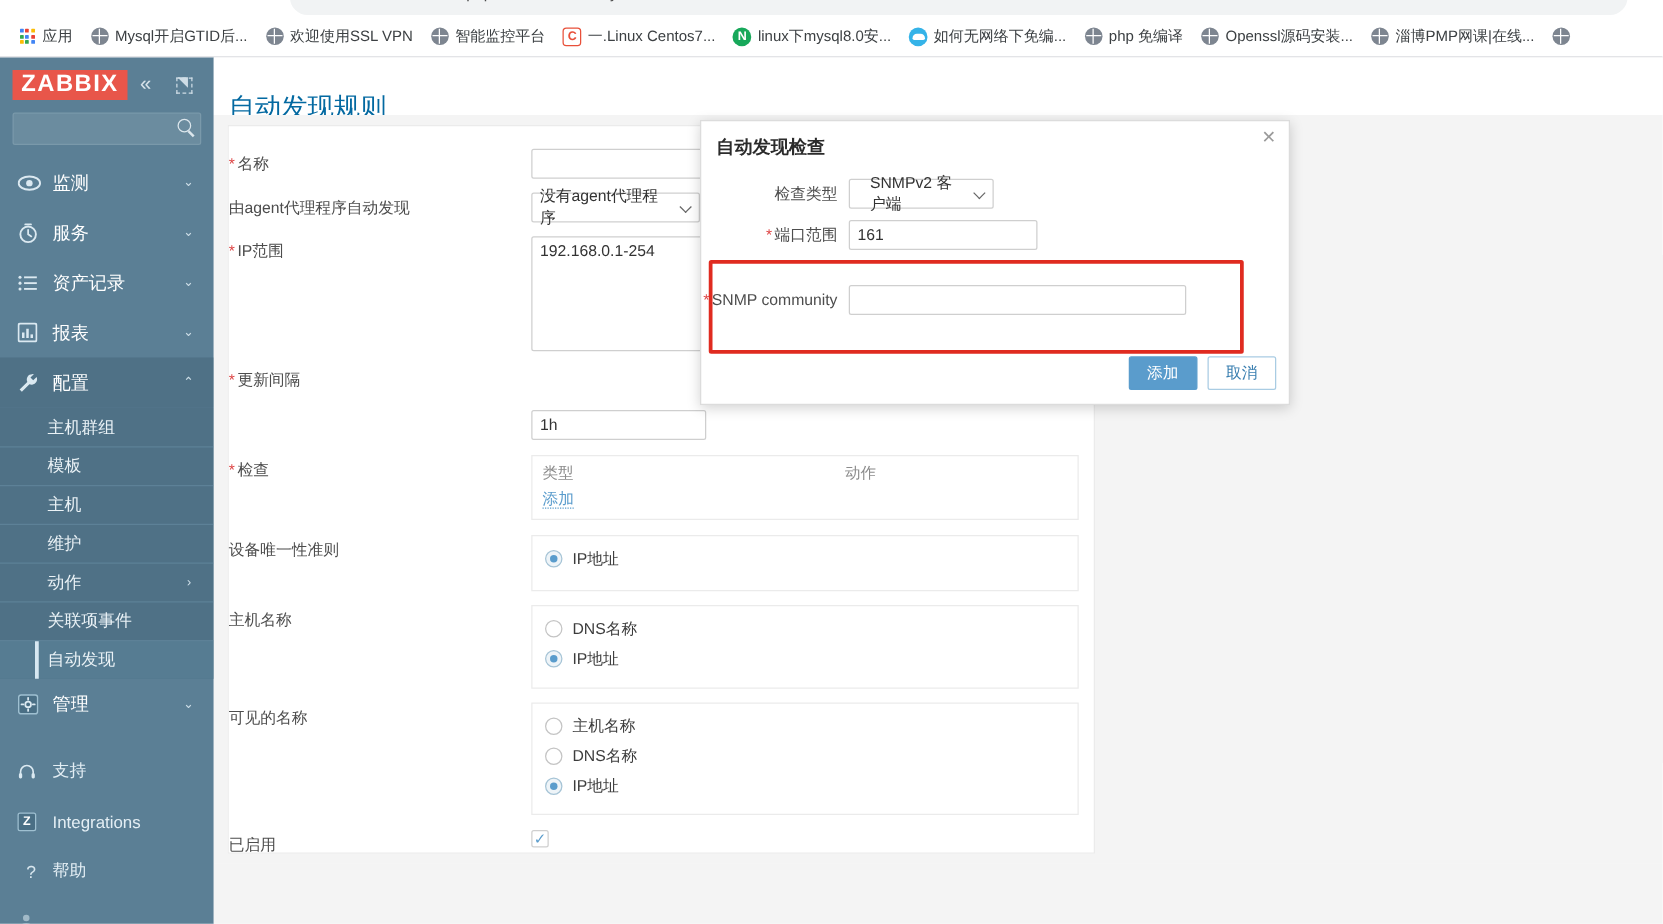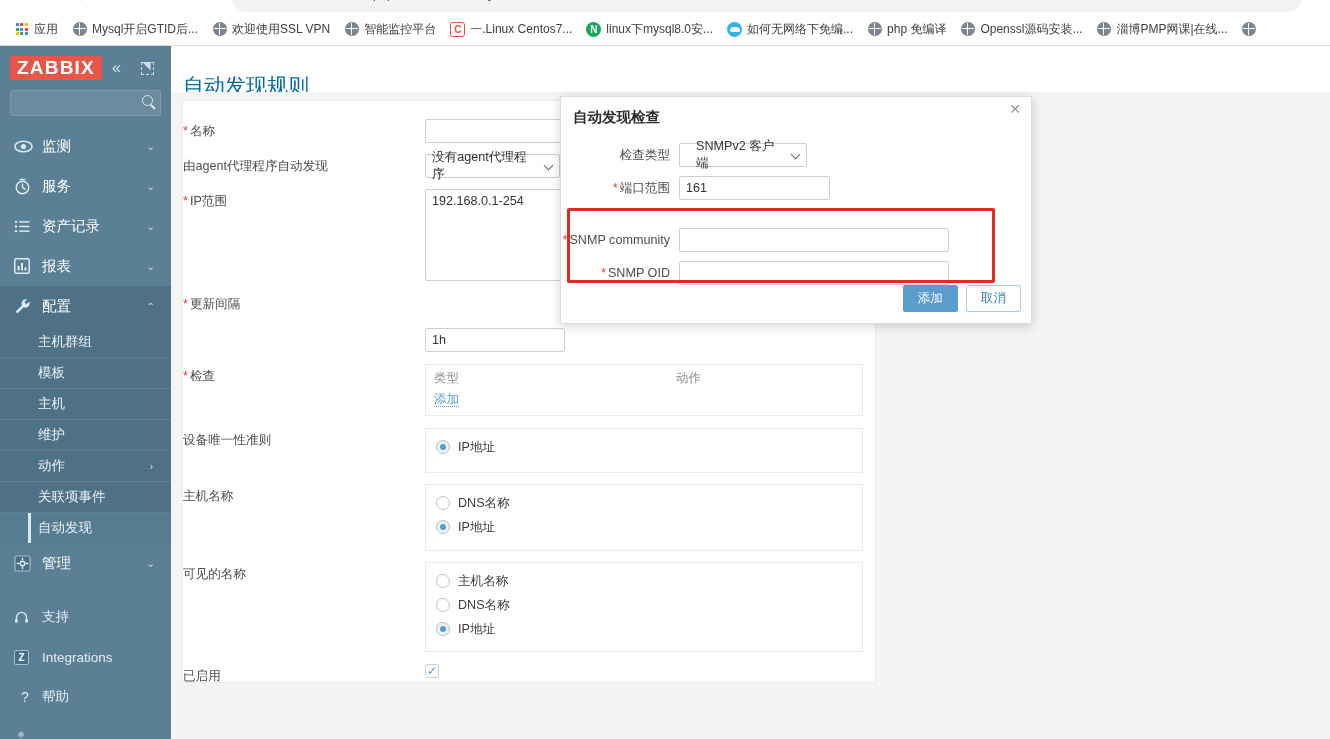--- a/index.html
+++ b/index.html
@@ -609,46 +609,40 @@
 
 <div id="page-footer"></div>
 
 <div id="modal">
   <div id="modal-title">自动发现检查</div>
   <div id="modal-close">✕</div>
 
   <div style="position:absolute;left:0;top:46px;width:100%;">
     <div class="mrow">
       <div class="mlabel">检查类型</div>
-      <div class="fselect" style="width:128px;padding-left:16px;">
+      <div class="fselect" style="width:116px;padding-left:16px;">
         <span>SNMPv2 客户端</span>
         <span class="chev"></span>
       </div>
     </div>
 
     <div class="mrow">
       <div class="mlabel">
         <span class="req">*</span><span>端口范围</span>
       </div>
       <input class="finput" style="width: 151px;" value="161">
     </div>
 
     <div class="mrow" style="margin-top:28px;">
       <div class="mlabel">
         <span class="req">*</span><span>SNMP community</span>
       </div>
       <input class="finput" style="width: 270px;" value="">
     </div>
 
-    <div class="mrow">
-      <div class="mlabel">
-        <span class="req">*</span><span>SNMP OID</span>
-      </div>
-      <input class="finput" style="width: 270px;" value="">
-    </div>
   </div>
 
   <div id="highlight-box" style="border-color: rgb(224, 43, 32);"></div>
 
   <div id="modal-footer">
     <button class="mbtn btn-primary">添加</button>
     <button class="mbtn btn-secondary">取消</button>
   </div>
 </div>
 

